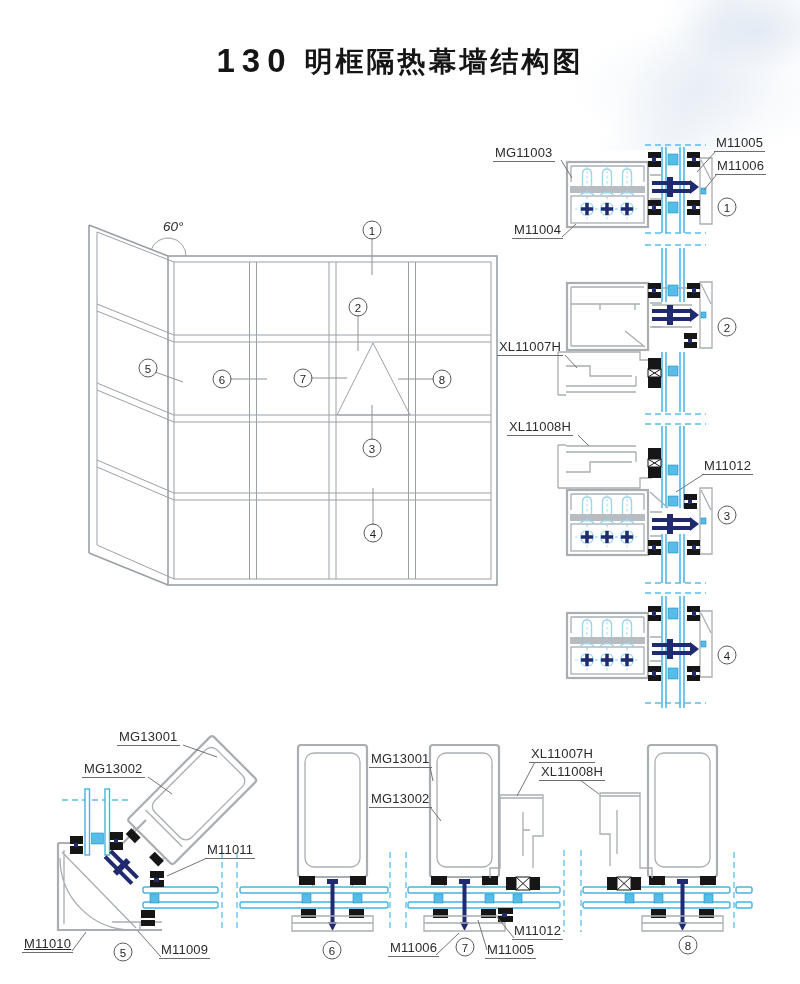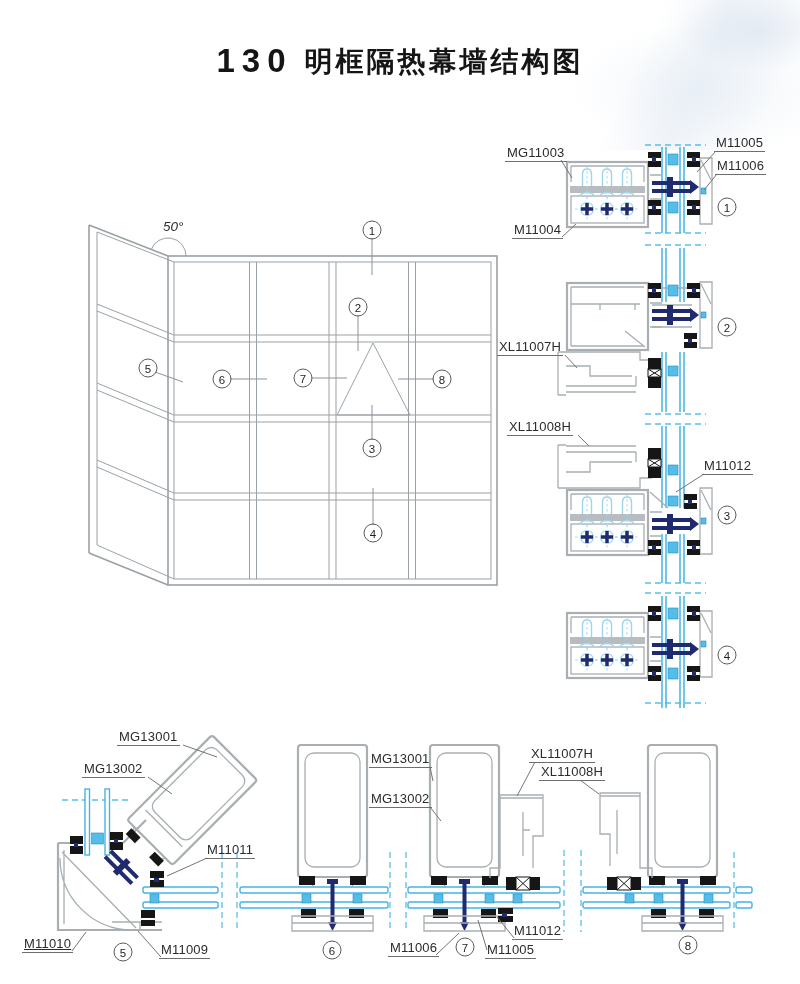--- a/index.html
+++ b/index.html
@@ -269,23 +269,23 @@
       </g>
       <g>
         <path class="g1" d="M652,878 V868 H640 V796 H600 V834 H610 V866 M640,796 v-3 h-40 v3 M617,810 V854"></path>
         <use href="#xboxH" x="607" y="877"></use>
       </g>
     </g>
 
     <path class="ld" d="M561,160 L572,178 M716,151 L697,172 M717,174 L704,190 M562,237 L576,224 M565,355 L577,368 M578,435 L589,446 M704,474 L676,492 M183,745 L217,757 M148,777 L172,794 M207,858 L167,876 M72,951 L86,932 M161,957 L138,931 M430,767 L433,781 M430,807 L441,821 M535,762 L517,796 M580,780 L599,794 M436,955 L459,933 M487,950 L478,920 M514,938 L497,917"></path>
   </svg>
 
-  <div class="ang" style="left:163px;top:219px;">50°</div>
-
-  <div class="lbl" style="left:505px;top:146px;">MG11003</div>
+  <div class="ang" style="left:163px;top:219px;">60°</div>
+
+  <div class="lbl" style="left:493px;top:146px;">MG11003</div>
   <div class="lbl" style="left:714px;top:136px;">M11005</div>
   <div class="lbl" style="left:715px;top:159px;">M11006</div>
   <div class="lbl" style="left:512px;top:223px;">M11004</div>
   <div class="lbl" style="left:497px;top:340px;">XL11007H</div>
   <div class="lbl" style="left:507px;top:420px;">XL11008H</div>
   <div class="lbl" style="left:702px;top:459px;">M11012</div>
 
   <div class="lbl" style="left:117px;top:730px;">MG13001</div>
   <div class="lbl" style="left:82px;top:762px;">MG13002</div>
   <div class="lbl" style="left:205px;top:843px;">M11011</div>

